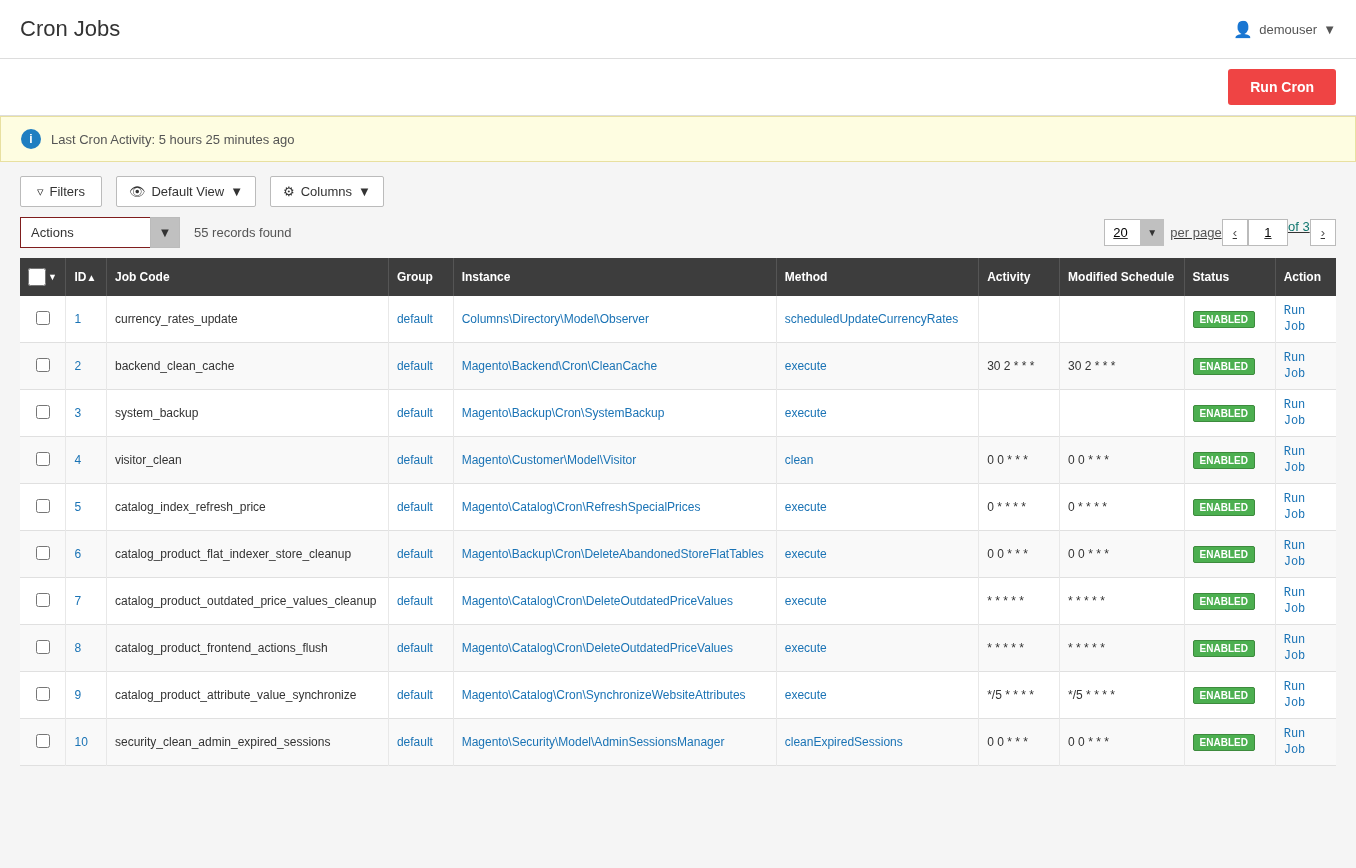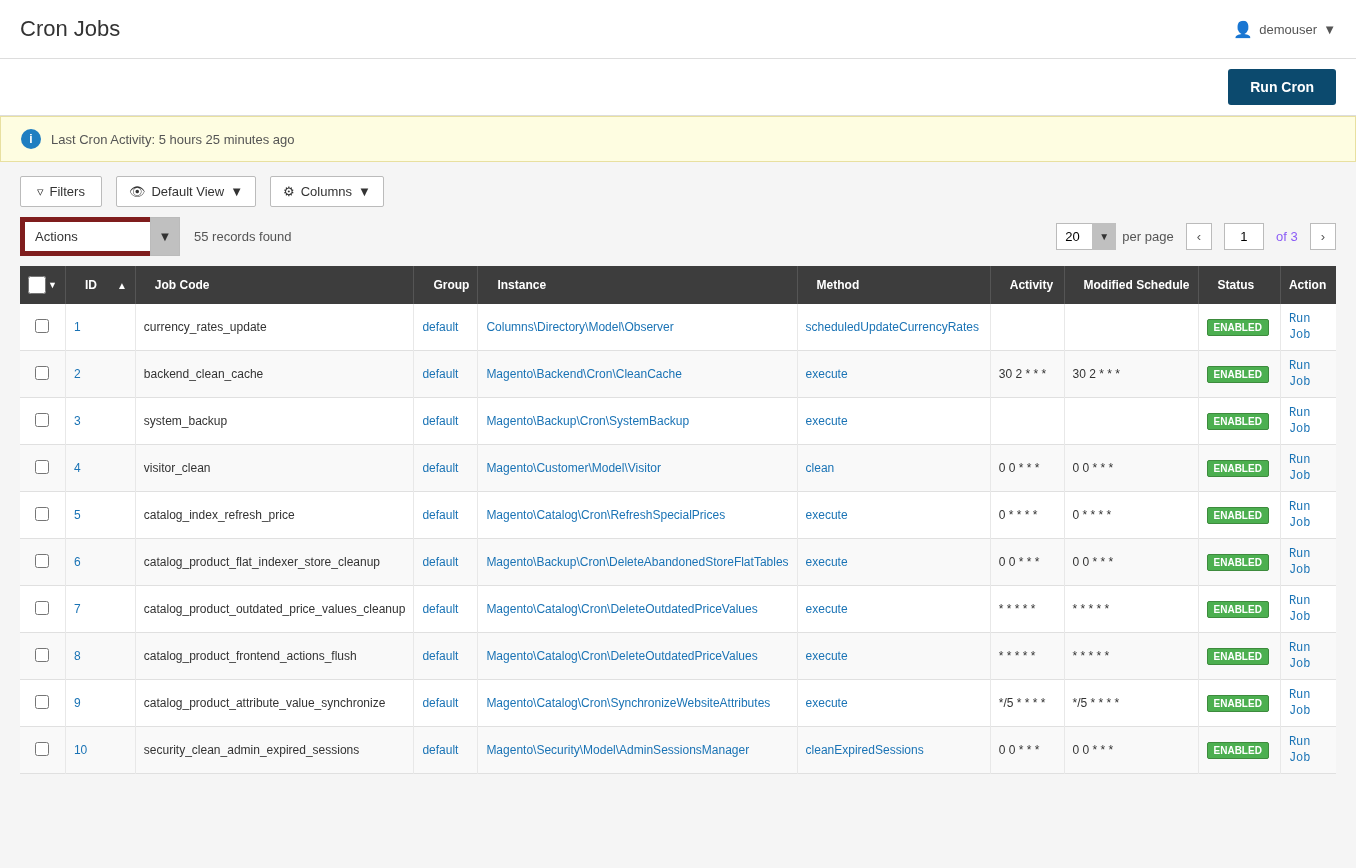--- a/index.html
+++ b/index.html
@@ -3,50 +3,50 @@
   <meta charset="utf-8">
   <style>
     * { box-sizing: border-box; margin: 0; padding: 0; }
     body { font-family: Arial, sans-serif; font-size: 13px; background: #f5f5f5; color: #333; }
 
     .header { background: #fff; padding: 16px 20px; border-bottom: 1px solid #ddd; display: flex; justify-content: space-between; align-items: center; gap: 36px; }
     .page-title { font-size: 22px; font-weight: 300; color: #333; }
     .user-menu { display: flex; align-items: center; gap: 6px; cursor: pointer; color: #555; font-size: 13px; }
 
     .toolbar-top { background: #fff; padding: 10px 20px; border-bottom: 1px solid #ddd; display: flex; justify-content: flex-end; align-items: center; }
-    .run-cron-btn { background: #0c4a6e; color: #fff; border: none; padding: 10px 22px; font-size: 14px; font-weight: bold; cursor: pointer; border-radius: 3px; }
+    .run-cron-btn { background: #ef4444; color: #fff; border: none; padding: 10px 22px; font-size: 14px; font-weight: bold; cursor: pointer; border-radius: 3px; }
 
     .info-banner { background: #fefde1; border: 1px solid #e8e0a0; padding: 12px 20px; display: flex; align-items: center; gap: 10px; margin: 0; }
     .info-icon { width: 20px; height: 20px; background: #1f7ec1; border-radius: 50%; color: #fff; font-size: 12px; font-weight: bold; display: flex; align-items: center; justify-content: center; flex-shrink: 0; }
     .info-text { color: #555; font-size: 13px; }
 
     .content { padding: 0 20px; }
 
     .grid-toolbar { display: flex; justify-content: space-between; align-items: center; padding: 14px 0 10px 0; }
     .grid-toolbar-left { display: flex; align-items: center; gap: 14px; }
 
     .filter-btn { background: #fff; border: 1px solid #bbb; padding: 7px 16px; cursor: pointer; display: flex; align-items: center; gap: 6px; font-size: 13px; color: #333; border-radius: 2px; }
     .view-btn { background: #fff; border: 1px solid #bbb; padding: 7px 12px; cursor: pointer; display: flex; align-items: center; gap: 6px; font-size: 13px; color: #333; border-radius: 2px; }
     .columns-btn { background: #fff; border: 1px solid #bbb; padding: 7px 12px; cursor: pointer; display: flex; align-items: center; gap: 6px; font-size: 13px; color: #333; border-radius: 2px; }
 
     .actions-select-wrapper { position: relative; display: inline-flex; }
-    .actions-select { appearance: none; background: #fff; border: 5px solid #7f1d1d; padding: 7px 36px 7px 10px; font-size: 13px; cursor: pointer; min-width: 160px; color: #333; }
+    .actions-select { appearance: none; background: #fff; border: 1px solid #7f1d1d; padding: 7px 36px 7px 10px; font-size: 13px; cursor: pointer; min-width: 160px; color: #333; }
     .actions-dropdown-arrow { position: absolute; right: 0; top: 0; bottom: 0; width: 30px; background: #c0c0c0; border: 1px solid #bbb; display: flex; align-items: center; justify-content: center; pointer-events: none; }
 
     .records-count { color: #555; font-size: 13px; }
 
-    .pagination { display: flex; align-items: center; gap: 12px; }
+    .pagination { display: flex; gap: 0; text-decoration: underline; }
     .per-page-wrapper { display: flex; align-items: center; gap: 6px; }
     .per-page-select-wrap { position: relative; display: inline-flex; }
     .per-page-select { appearance: none; background: #fff; border: 1px solid #bbb; padding: 5px 28px 5px 8px; font-size: 13px; }
     .per-page-arrow { position: absolute; right: 0; top: 0; bottom: 0; width: 24px; background: #c0c0c0; display: flex; align-items: center; justify-content: center; pointer-events: none; font-size: 10px; }
     .per-page-label { color: #555; }
     .page-nav-btn { background: #fff; border: 1px solid #bbb; padding: 5px 10px; cursor: pointer; font-size: 13px; color: #555; }
     .page-input { border: 1px solid #bbb; padding: 5px 8px; width: 40px; text-align: center; font-size: 13px; }
-    .page-of { color: #8b5cf6; }
+    .page-of { color: #0f766e; }
 
     table { width: 100%; border-collapse: collapse; background: #fff; }
     thead tr { background: #3d3d3d; color: #fff; }
     thead th { padding: 10px 8px; text-align: left; font-size: 12px; font-weight: 600; border-right: 1px solid #555; white-space: nowrap; }
     thead th:last-child { border-right: none; }
     thead th.sortable { cursor: pointer; }
 
     tbody tr { border-bottom: 1px solid #e0e0e0; }
     tbody tr:nth-child(even) { background: #f9f9f9; }
     tbody td { padding: 8px 8px; font-size: 12px; border-right: 1px solid #e8e8e8; vertical-align: middle; }
@@ -65,21 +65,21 @@
 
     .link { color: #1a73b5; text-decoration: none; cursor: pointer; }
 
     .status-enabled { background: #4caf50; color: #fff; border: 1px solid #3d8b3d; padding: 2px 6px; font-size: 10px; font-weight: bold; display: inline-block; border-radius: 2px; }
 
     .action-links { display: flex; flex-direction: column; gap: 2px; font-family: Liberation Mono, monospace; }
 
     .header-checkbox { width: 18px; height: 18px; cursor: pointer; }
     .row-checkbox { width: 14px; height: 14px; cursor: pointer; }
 
-    .th-with-sort { display: flex; align-items: center; gap: 20px; margin-left: 11px; }
+    .th-with-sort { display: flex; align-items: center; gap: 0; }
     .sort-arrow { font-size: 10px; }
 
     .select-header { display: flex; align-items: center; gap: 2px; }
     .select-header-arrow { font-size: 9px; cursor: pointer; }
   </style>
 </head>
 <body>
 
 <div class="header">
   <h1 class="page-title">Cron Jobs</h1>

